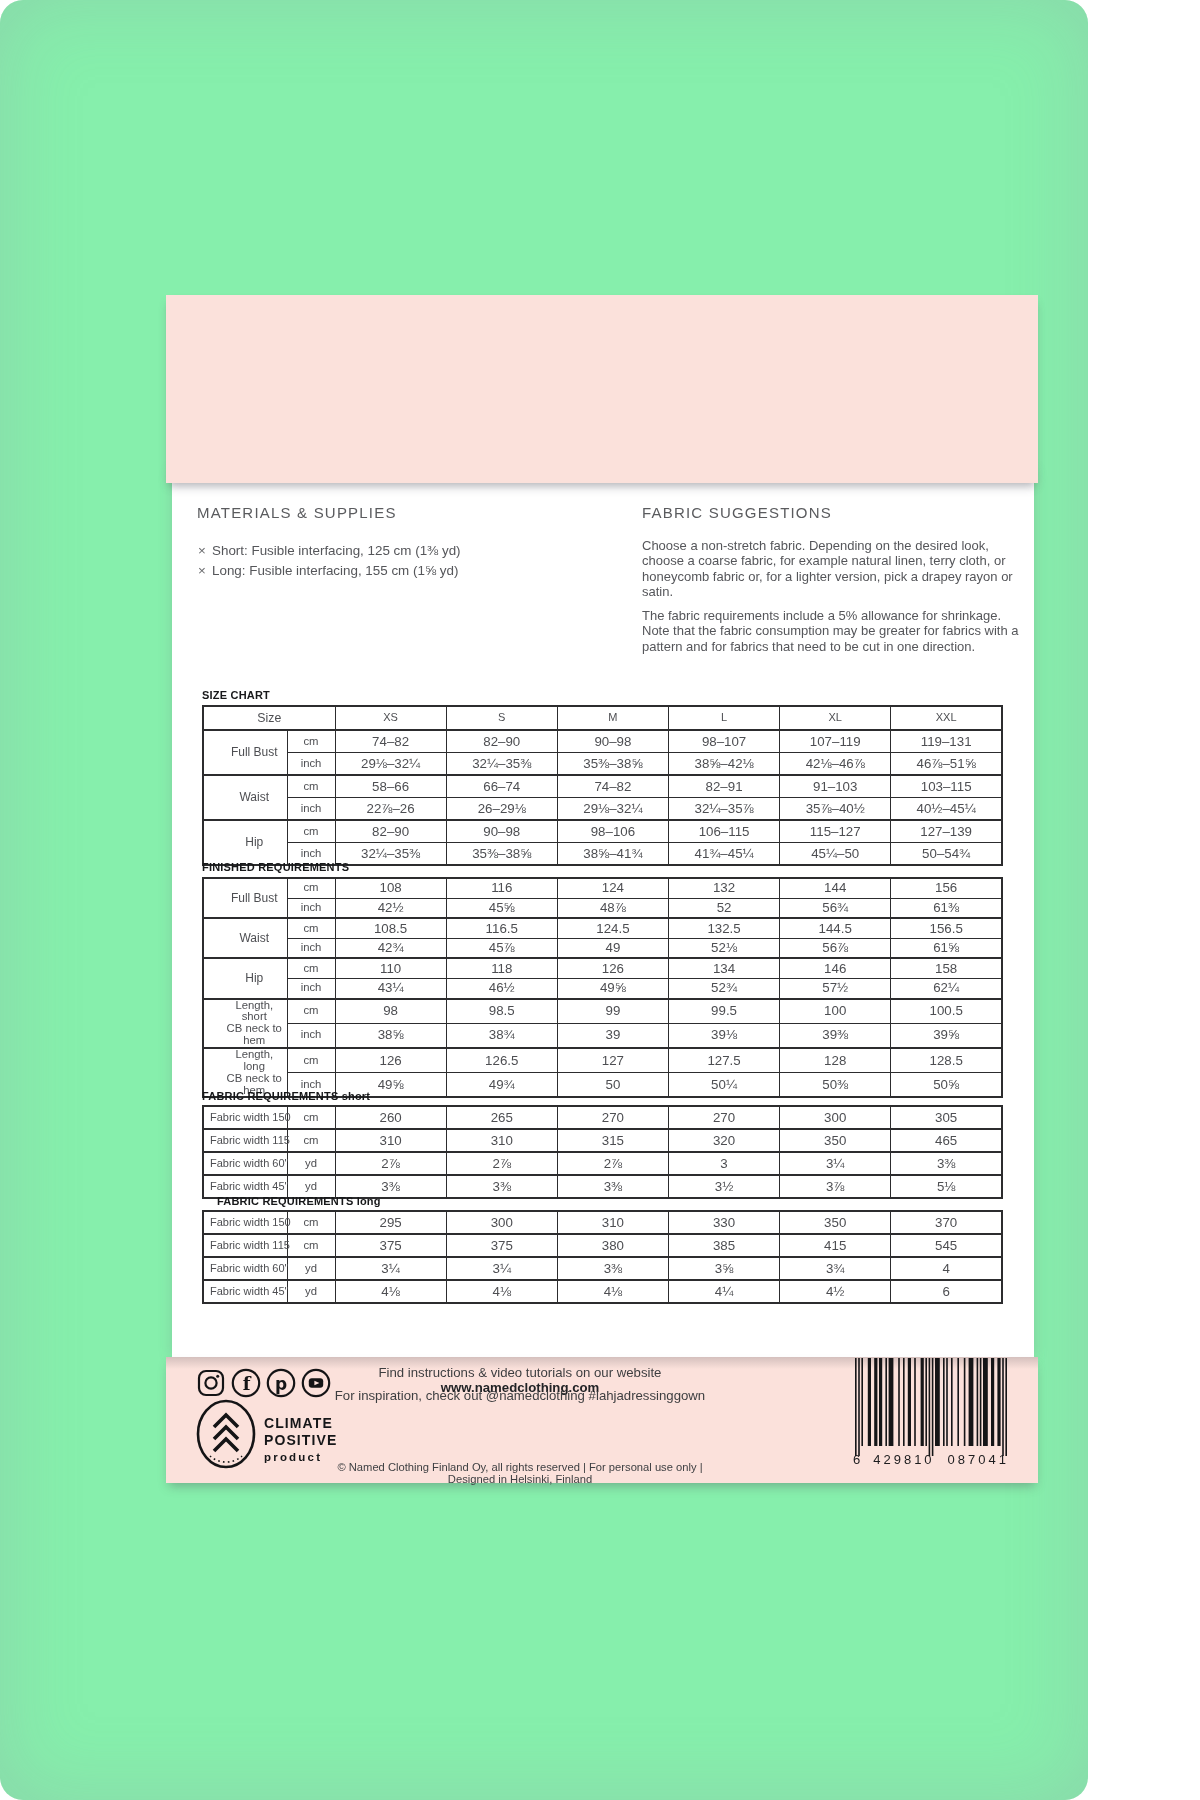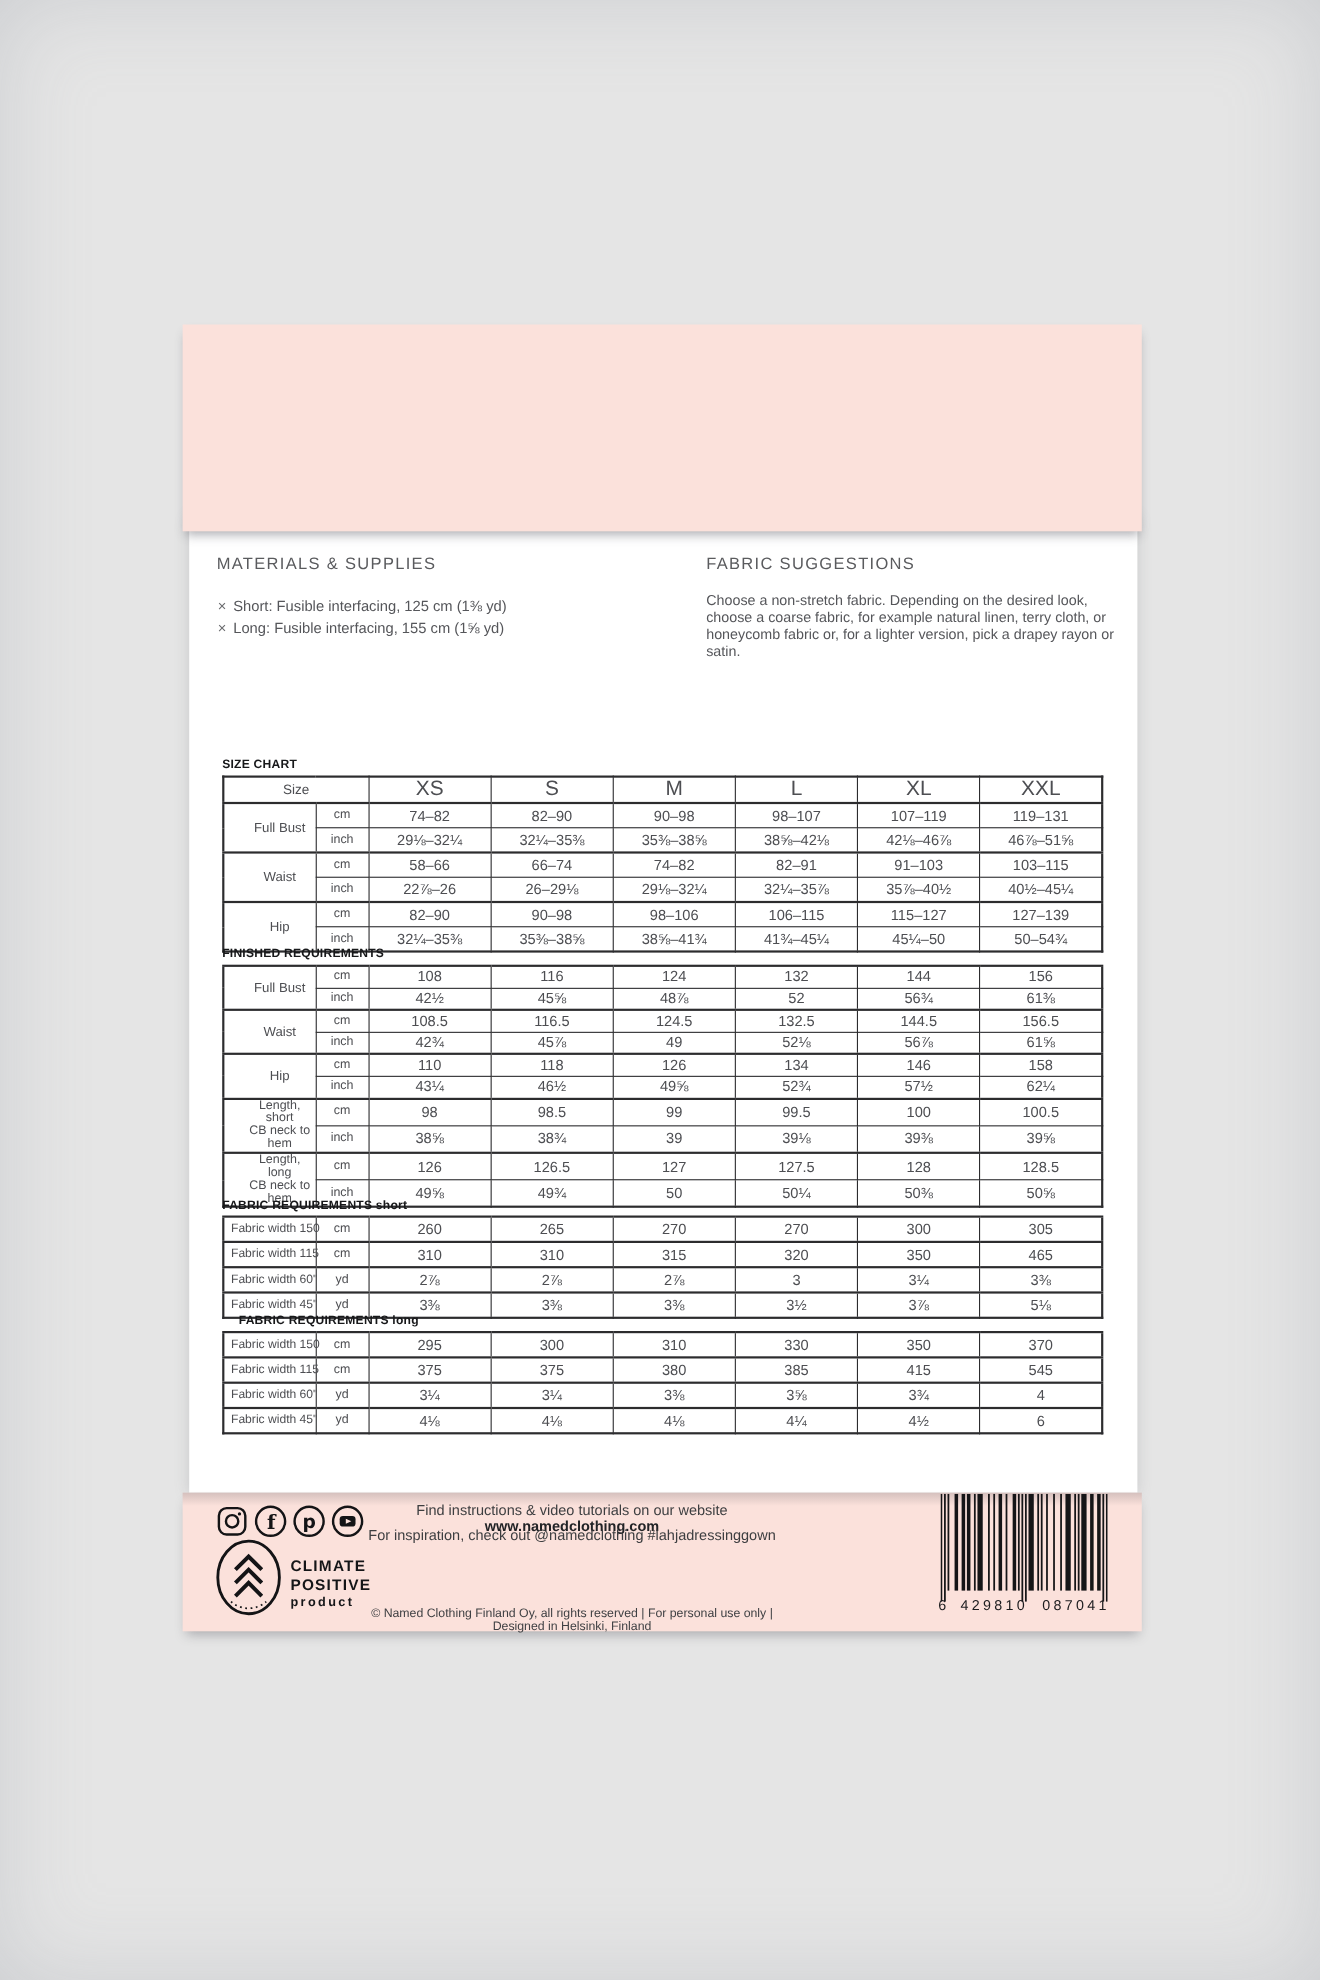--- a/index.html
+++ b/index.html
@@ -1,21 +1,22 @@
 <!DOCTYPE html>
 <html><head>
 <meta charset="utf-8">
 <title>Pattern back cover</title>
 <style>
   html,body{margin:0;padding:0;}
   .canvas{
-    position:relative;width:1200px;height:1800px;
-    background:#e5e5e5;overflow:hidden;
+    position:relative;width:1088px;height:1800px;
+    background:#86efac;overflow:hidden;
     font-family:"Liberation Sans","DejaVu Sans",sans-serif;
     box-shadow:inset 0 0 80px rgba(150,155,165,.30);
+    border-radius:23px;
   }
   .pink{background:#fbe1db;}
   .pink-top{position:absolute;left:166px;top:295px;width:872px;height:188px;
     box-shadow:0 6px 9px -3px rgba(80,80,90,.45);z-index:3;}
   .page{position:absolute;left:172px;top:470px;width:862px;height:887px;background:#ffffff;
     box-shadow:0 0 12px rgba(110,115,125,.25);z-index:2;}
   .pink-bottom{position:absolute;left:166px;top:1357px;width:872px;height:126px;
     box-shadow:0 6px 10px -3px rgba(80,80,90,.40);z-index:3;}
   .pink-bottom::before{content:"";position:absolute;left:0;top:0;width:100%;height:12px;
     background:linear-gradient(rgba(60,60,70,.20),rgba(60,60,70,0));}
@@ -30,21 +31,21 @@
 
   table.sheet-table{border-collapse:collapse;table-layout:fixed;width:801px;
     border:2px solid #2c2c2e;}
   .sheet-table td{border:1px solid #2c2c2e;padding:0 2px;text-align:center;
     vertical-align:middle;color:#4d4e52;font-size:13.3px;height:21px;line-height:1.05;}
   .sheet-table tr.gstart td{border-top-width:2px;}
   .sheet-table td.lab{font-size:12px;padding-left:20px;}
   .sheet-table td.lab2{font-size:11.3px;}
   .sheet-table td.unit{font-size:11.3px;}
   .sheet-table td.corner{font-size:12.3px;}
-  .sheet-table td.szhead{font-size:19px;height:22px;}
+  .sheet-table td.szhead{font-size:11px;height:22px;}
   #finished-table td{height:18.6px;}
   .fr-table td.lab{font-size:11px;text-align:center;padding-left:6px;white-space:nowrap;}
 
   .social-row{display:flex;gap:5px;align-items:center;}
   .footer-center{width:378px;text-align:center;color:#3d3e40;font-size:13.2px;}
   .footer-center b{color:#222326;}
   .climate-text{color:#151618;font-weight:bold;line-height:17px;font-size:14px;letter-spacing:1.1px;}
   .climate-text .small{font-size:11.5px;letter-spacing:2.2px;}
   .copyright{width:378px;text-align:center;font-size:11.2px;color:#3f4043;}
   .barcode-digits{width:156px;display:flex;justify-content:space-between;
@@ -68,20 +69,21 @@
       <span>Short: Fusible interfacing, 125 cm (1⅜ yd)</span>
     </div>
     <div class="bullet-line">
       <span class="mk">×</span>
       <span>Long: Fusible interfacing, 155 cm (1⅝ yd)</span>
     </div>
   </div>
 
   <div class="abs colhead" style="left:642px;top:504px;">FABRIC SUGGESTIONS</div>
   <div class="abs para" style="left:642px;top:538px;">Choose a non-stretch fabric. Depending on the desired look, choose a coarse fabric, for example natural linen, terry cloth, or honeycomb fabric or, for a lighter version, pick a drapey rayon or satin.</div>
+  <div class="abs para" style="left:642px;top:608px;">The fabric requirements include a 5% allowance for shrinkage. Note that the fabric consumption may be greater for fabrics with a pattern and for fabrics that need to be cut in one direction.</div>
 
   <div class="abs tbl-heading" style="left:202px;top:689px;">SIZE CHART</div>
   <table class="sheet-table abs" style="left:202px;top:705px;" id="size-table">
     <colgroup>
         <col style="width:84px">
         <col style="width:48px">
       <col>
         <col>
         <col>
         <col>

